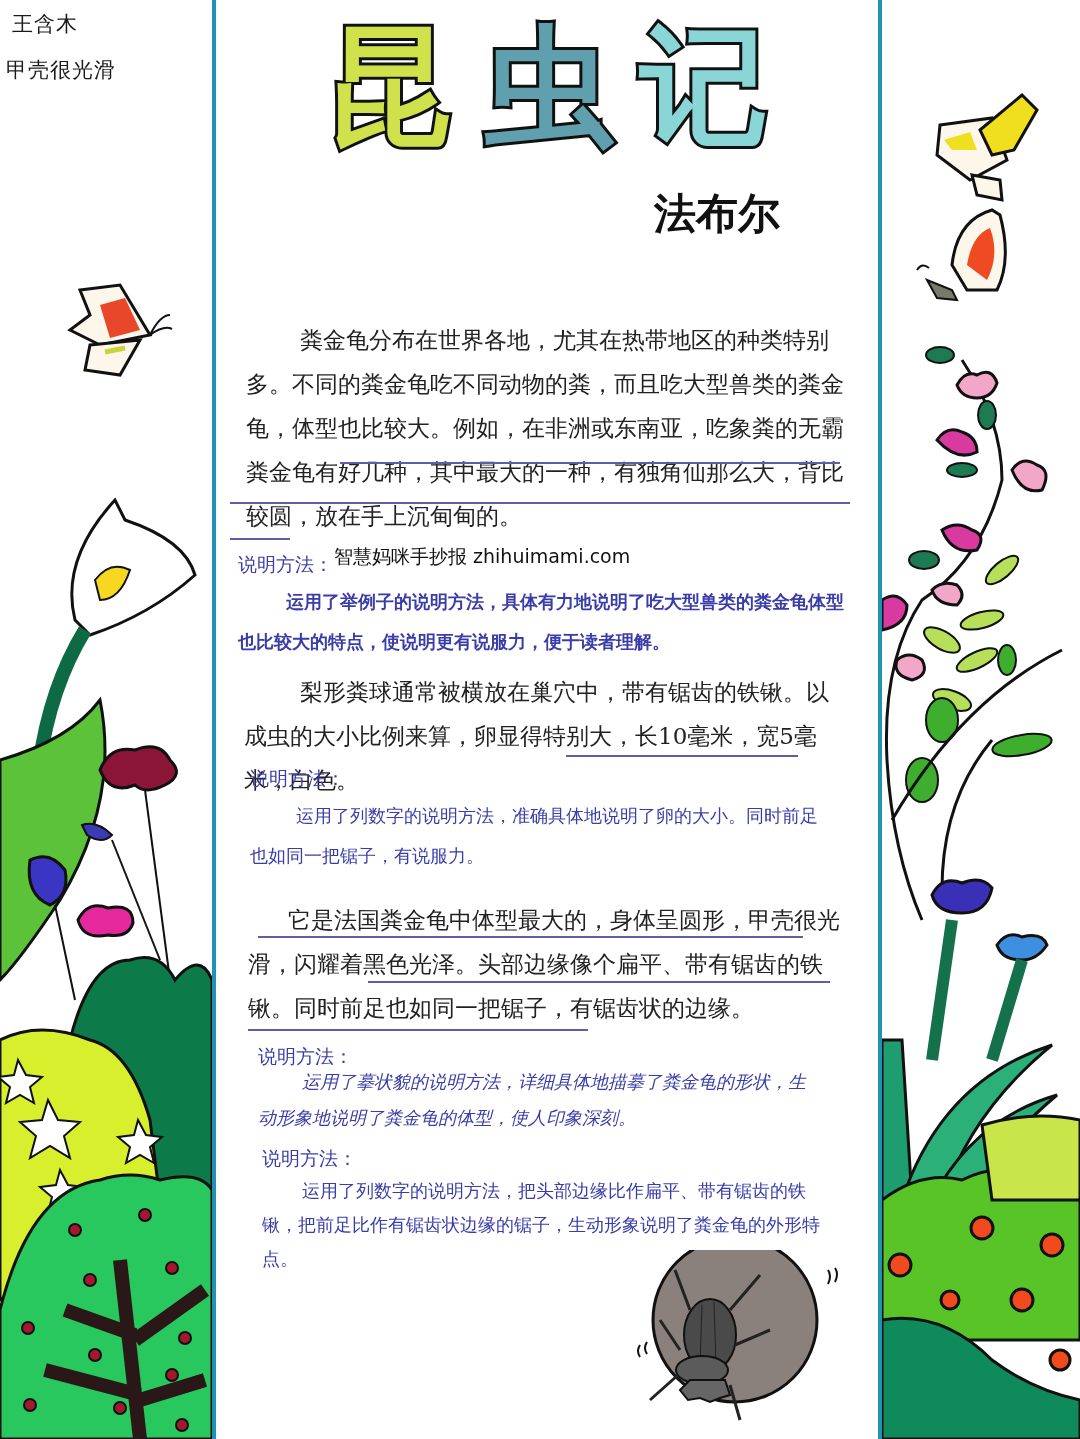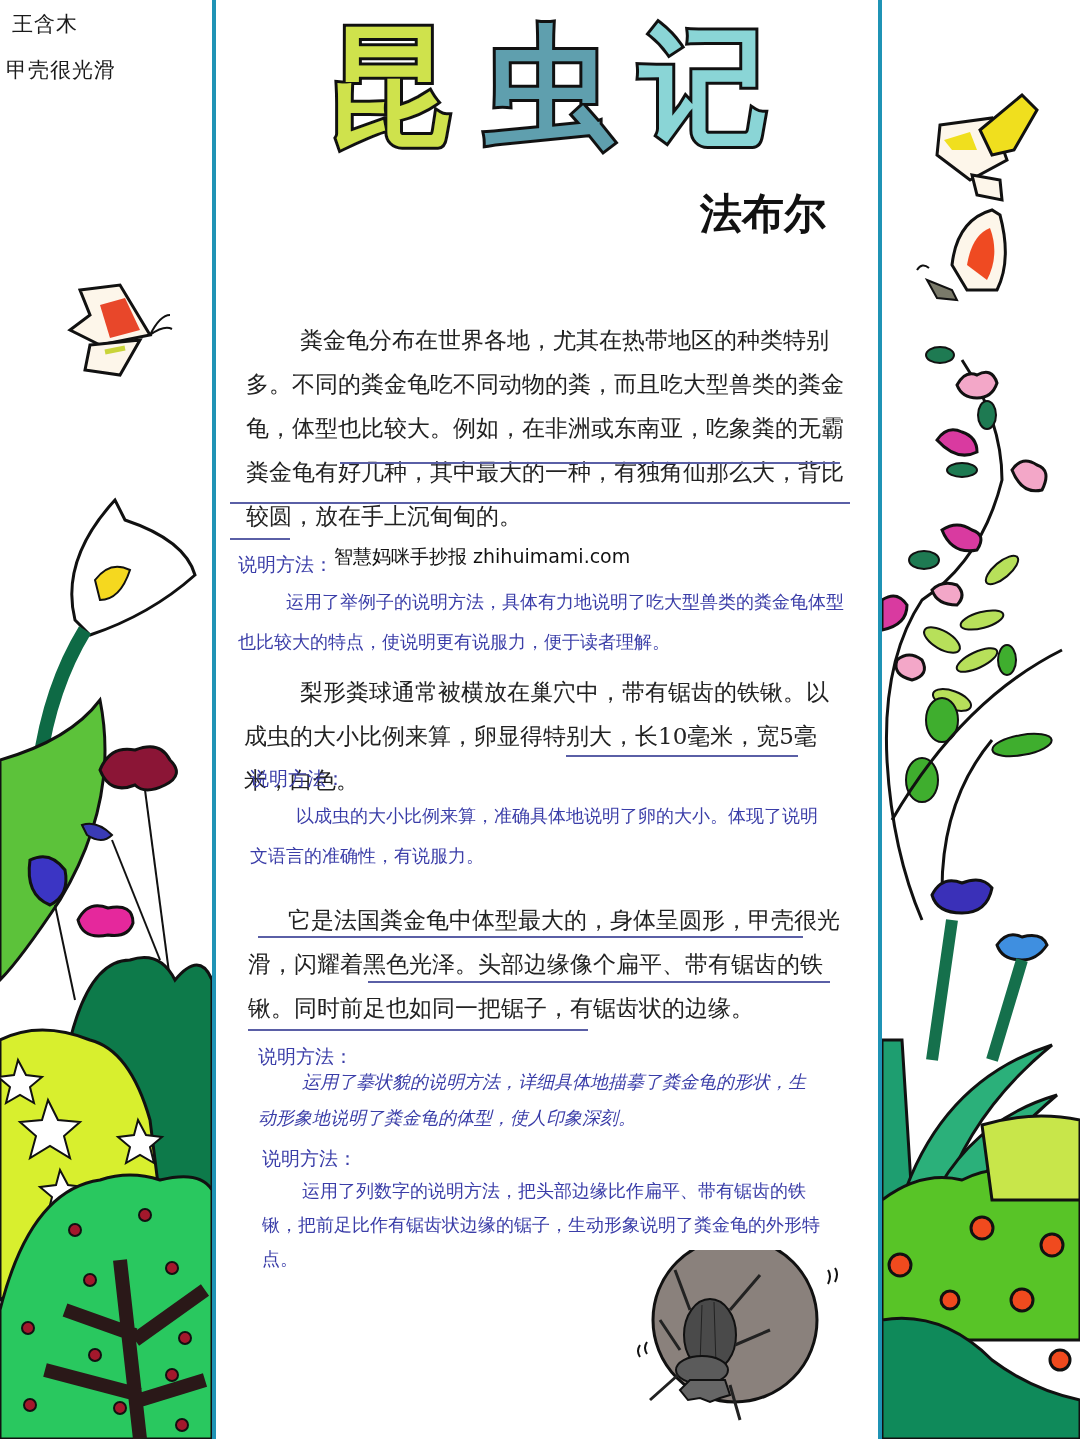--- a/index.html
+++ b/index.html
@@ -42,43 +42,43 @@
       <linearGradient id="g3" x1="0" y1="0" x2="1" y2="1">
           <stop offset="0" stop-color="#9fd4ea"></stop>
           <stop offset="1" stop-color="#6fd8c8"></stop>
         </linearGradient>
     </defs>
   </svg>
   <span class="title-char" style="left:325px; top:22px; color:#cfe24c;">昆</span>
   <span class="title-char" style="left:485px; top:22px; color:#5f9fae;">虫</span>
   <span class="title-char" style="left:640px; top:22px; color:#8ad5d6;">记</span>
 </div>
-<div class="abs subtitle" style="left:654px; top:186px;margin-left:46px;">法布尔</div>
+<div class="abs subtitle" style="left:654px; top:186px;">法布尔</div>
 
 <div class="abs" style="left:238px; top:318px; width:612px;margin-left:8px;">
   <p class="body-text" style="text-indent:54px;">粪金龟分布在世界各地，尤其在热带地区的种类特别多。不同的粪金龟吃不同动物的粪，而且吃大型兽类的粪金龟，体型也比较大。例如，在非洲或东南亚，吃象粪的无霸粪金龟有好几种，其中最大的一种，有独角仙那么大，背比较圆，放在手上沉甸甸的。</p>
 </div>
 <div class="ul" style="left:340px; top:462px; width:500px;"></div>
 <div class="ul" style="left:230px; top:502px; width:620px;"></div>
 <div class="ul" style="left:230px; top:538px; width:60px;"></div>
 <div class="abs watermark" style="left:334px; top:544px;">智慧妈咪手抄报 zhihuimami.com</div>
 
 <div class="abs method-title" style="left:238px; top:552px;">说明方法：</div>
 <div class="abs" style="left:238px; top:582px; width:612px;">
-  <p class="method-text" style="text-indent:48px;">运用了举例子的说明方法，具体有力地说明了吃大型兽类的粪金龟体型也比较大的特点，使说明更有说服力，便于读者理解。</p>
+  <p class="method-text" style="text-indent:48px;font-weight:bold;">运用了举例子的说明方法，具体有力地说明了吃大型兽类的粪金龟体型也比较大的特点，使说明更有说服力，便于读者理解。</p>
 </div>
 
 <div class="abs" style="left:244px; top:670px; width:600px;">
   <p class="body-text" style="text-indent:56px;">梨形粪球通常被横放在巢穴中，带有锯齿的铁锹。以成虫的大小比例来算，卵显得特别大，长10毫米，宽5毫米，白色。</p>
 </div>
 <div class="ul" style="left:566px; top:755px; width:232px;"></div>
 
 <div class="abs method-title" style="left:250px; top:766px;">说明方法：</div>
 <div class="abs" style="left:250px; top:796px; width:580px;">
-  <p class="method-text" style="text-indent:46px;">以成虫的大小比例来算，准确具体地说明了卵的大小。体现了说明文语言的准确性，有说服力。</p>
+  <p class="method-text" style="text-indent:46px;">运用了列数字的说明方法，准确具体地说明了卵的大小。同时前足也如同一把锯子，有说服力。</p>
 </div>
 
 <div class="abs" style="left:248px; top:898px; width:596px;">
   <p class="body-text" style="text-indent:40px;">它是法国粪金龟中体型最大的，身体呈圆形，甲壳很光滑，闪耀着黑色光泽。头部边缘像个扁平、带有锯齿的铁锹。同时前足也如同一把锯子，有锯齿状的边缘。</p>
 </div>
 <div class="ul" style="left:258px; top:936px; width:545px;"></div>
 <div class="ul" style="left:368px; top:981px; width:462px;"></div>
 <div class="ul" style="left:248px; top:1029px; width:340px;"></div>
 
 <div class="abs method-title" style="left:258px; top:1044px;">说明方法：</div>

